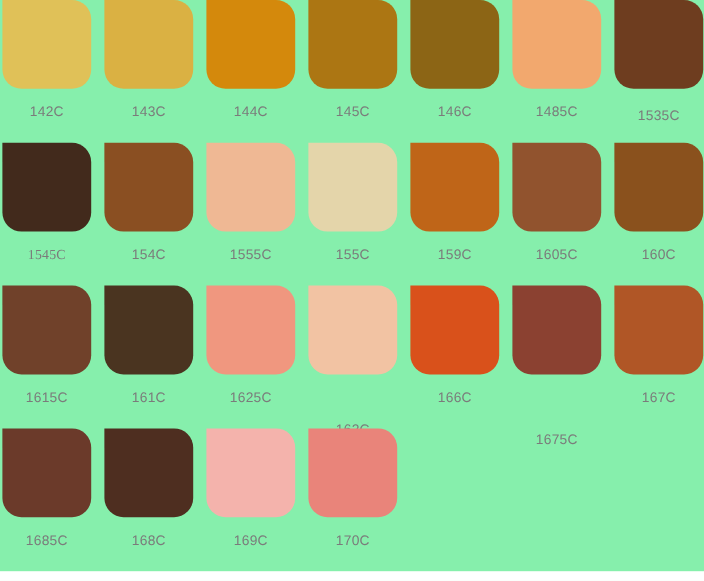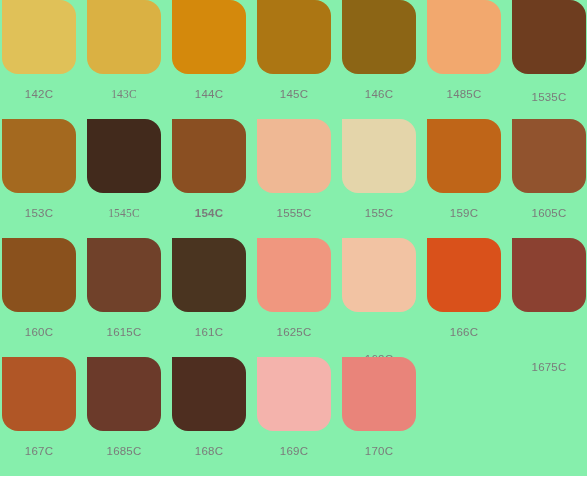--- a/index.html
+++ b/index.html
@@ -49,21 +49,21 @@
 </head>
 <body>
 
 <main id="palette-grid" style="background: #86efac;">
     <div class="swatch-cell">
       <div class="swatch-chip" style="background: rgb(224, 193, 88);"></div>
       <div class="swatch-label" style="color: rgb(123, 123, 123);">142C</div>
     </div>
     <div class="swatch-cell">
       <div class="swatch-chip" style="background: rgb(218, 177, 67);"></div>
-      <div class="swatch-label" style="color: rgb(123, 123, 123); font-family: Liberation Serif, serif;">143C</div>
+      <div class="swatch-label" style="color: rgb(123, 123, 123);">143C</div>
     </div>
     <div class="swatch-cell">
       <div class="swatch-chip" style="background: rgb(212, 137, 12);"></div>
       <div class="swatch-label" style="color: rgb(123, 123, 123);">144C</div>
     </div>
     <div class="swatch-cell">
       <div class="swatch-chip" style="background: rgb(172, 118, 19);"></div>
       <div class="swatch-label" style="color: rgb(123, 123, 123);">145C</div>
     </div>
     <div class="swatch-cell">
@@ -72,30 +72,26 @@
     </div>
     <div class="swatch-cell">
       <div class="swatch-chip" style="background: rgb(242, 168, 110);"></div>
       <div class="swatch-label" style="color: rgb(123, 123, 123);">1485C</div>
     </div>
     <div class="swatch-cell">
       <div class="swatch-chip" style="background: rgb(110, 61, 31);"></div>
       <div class="swatch-label" style="color: rgb(123, 123, 123); margin-top: 16px;">1535C</div>
     </div>
     <div class="swatch-cell">
-      <div class="swatch-chip" style="background: rgb(164, 105, 31);"></div>
-      <div class="swatch-label" style="color: rgb(123, 123, 123);">153C</div>
-    </div>
-    <div class="swatch-cell">
       <div class="swatch-chip" style="background: rgb(66, 42, 28);"></div>
       <div class="swatch-label" style="color: rgb(123, 123, 123); font-family: Liberation Serif, serif;">1545C</div>
     </div>
     <div class="swatch-cell">
       <div class="swatch-chip" style="background: rgb(138, 79, 34);"></div>
-      <div class="swatch-label" style="color: rgb(123, 123, 123); font-weight: bold;">154C</div>
+      <div class="swatch-label" style="color: rgb(123, 123, 123);">154C</div>
     </div>
     <div class="swatch-cell">
       <div class="swatch-chip" style="background: rgb(239, 184, 148);"></div>
       <div class="swatch-label" style="color: rgb(123, 123, 123);">1555C</div>
     </div>
     <div class="swatch-cell">
       <div class="swatch-chip" style="background: rgb(228, 213, 170);"></div>
       <div class="swatch-label" style="color: rgb(123, 123, 123);">155C</div>
     </div>
     <div class="swatch-cell">

